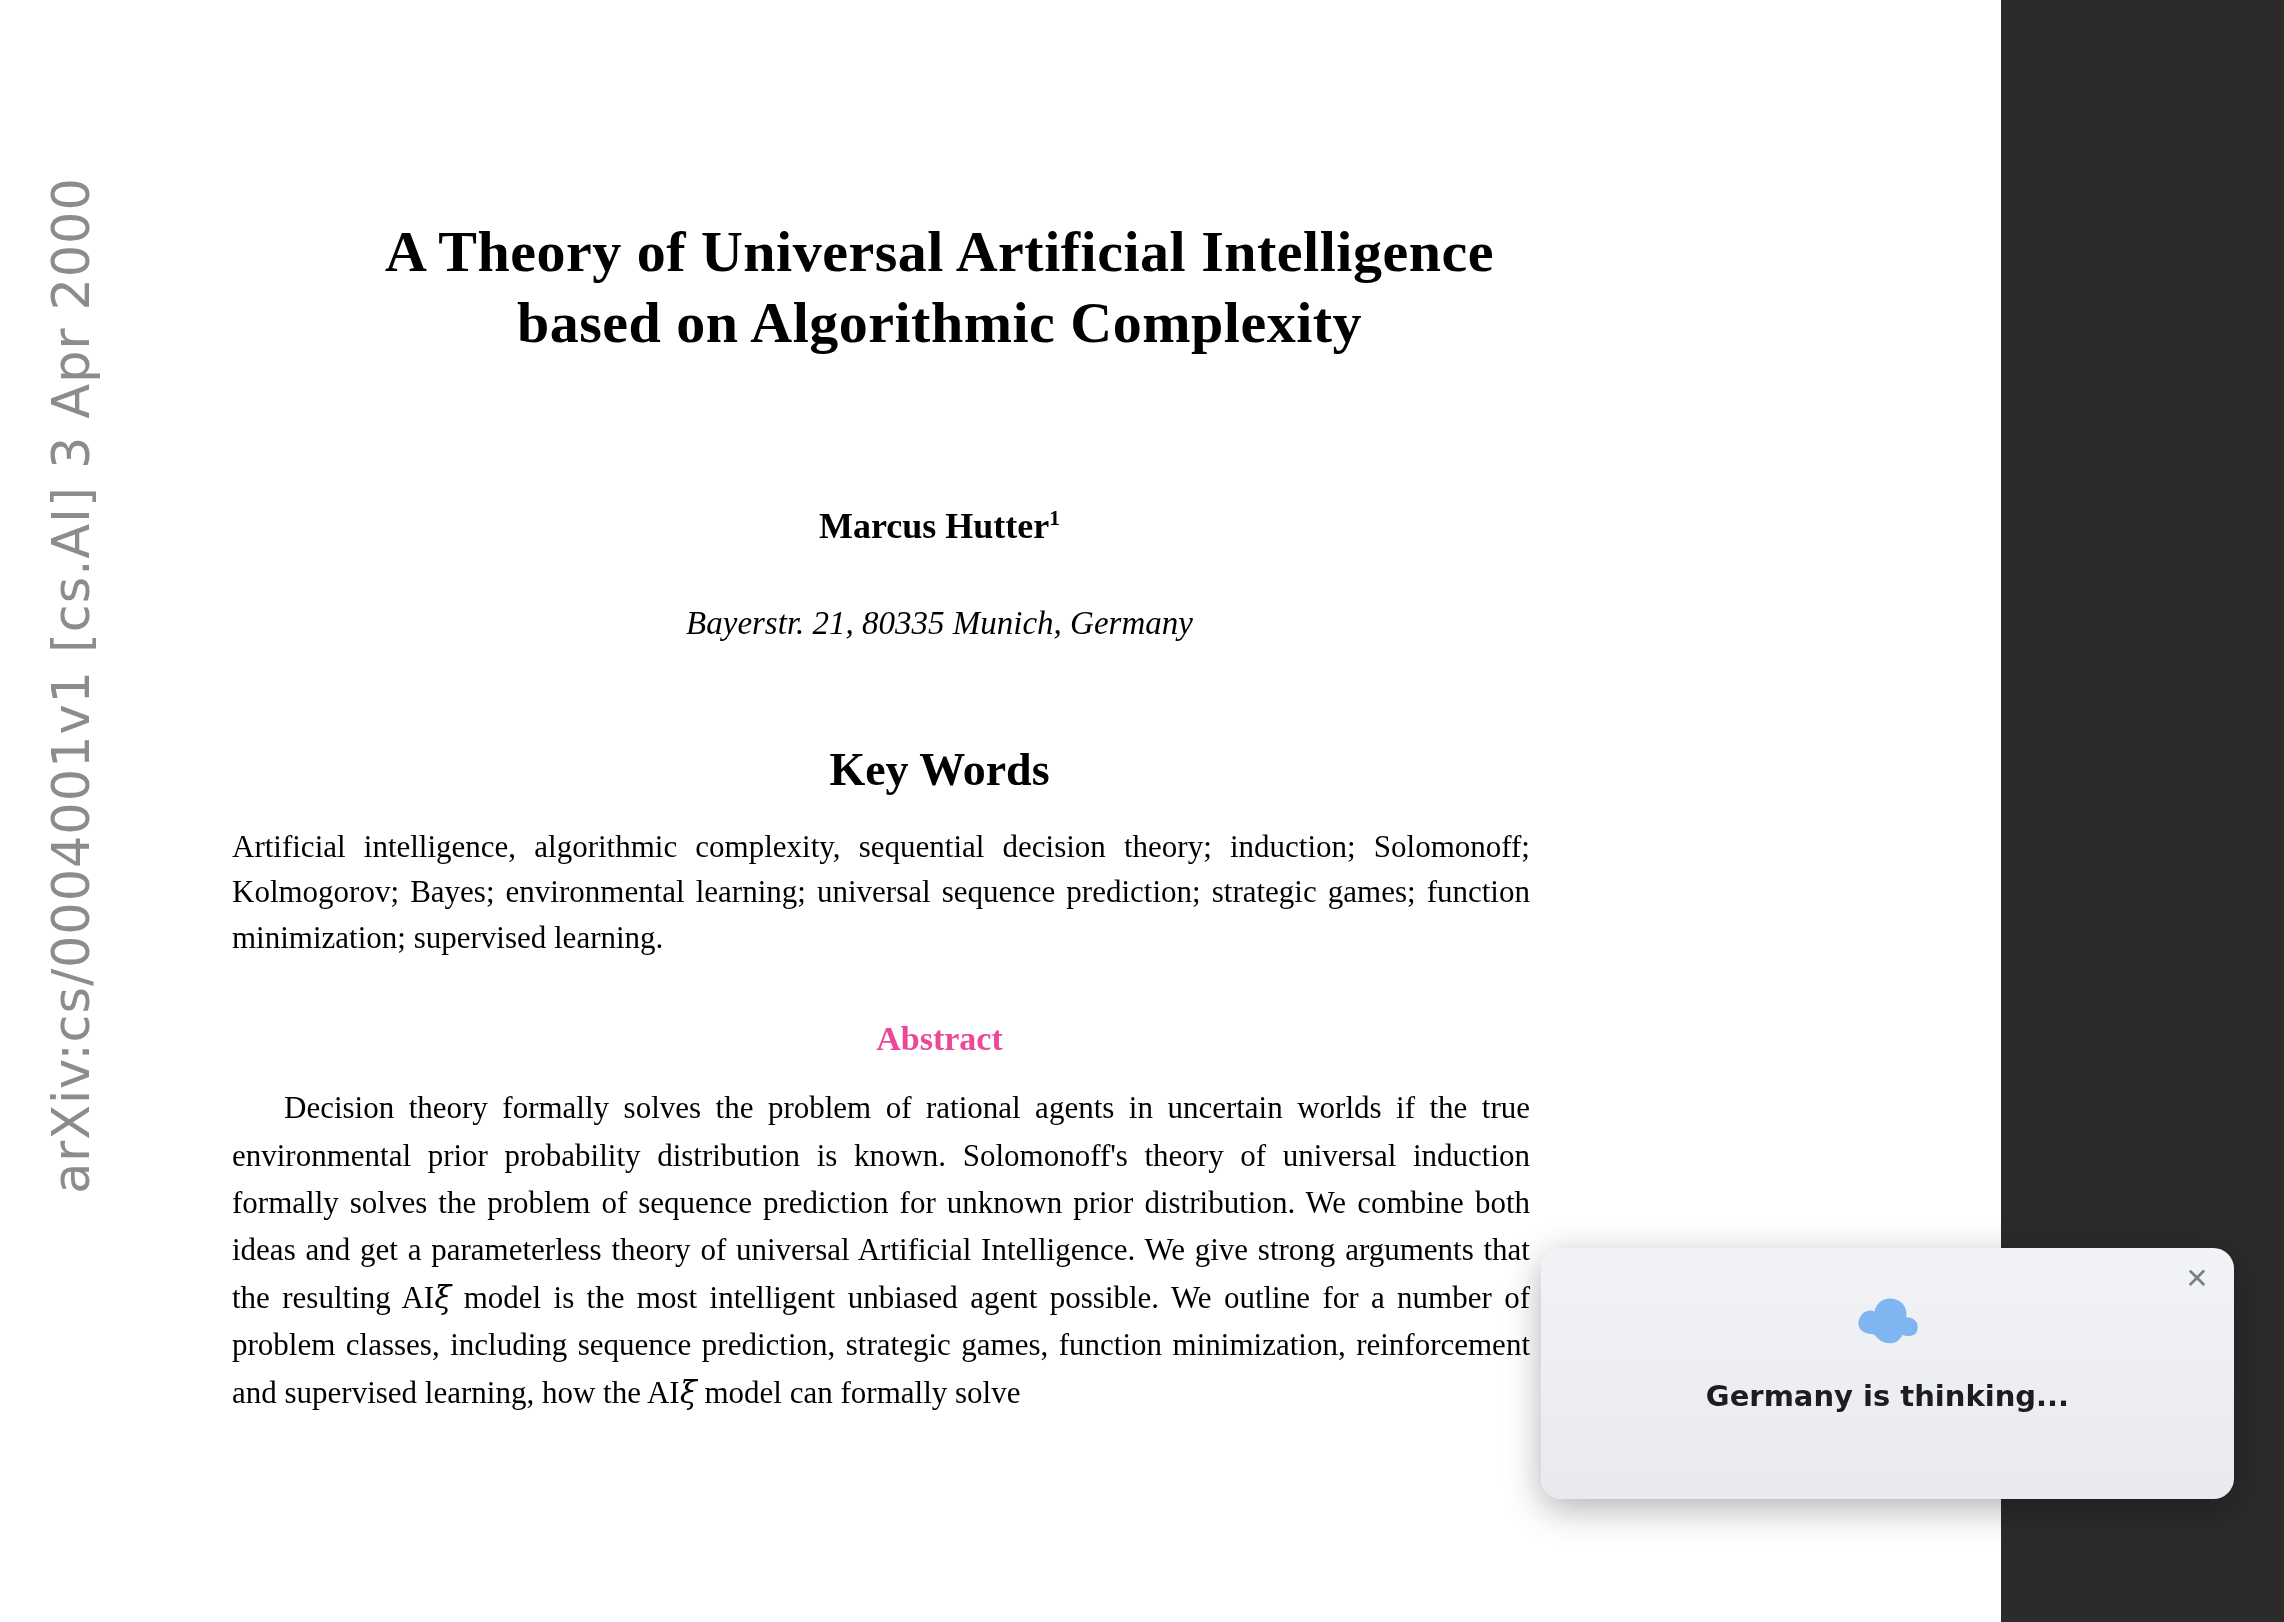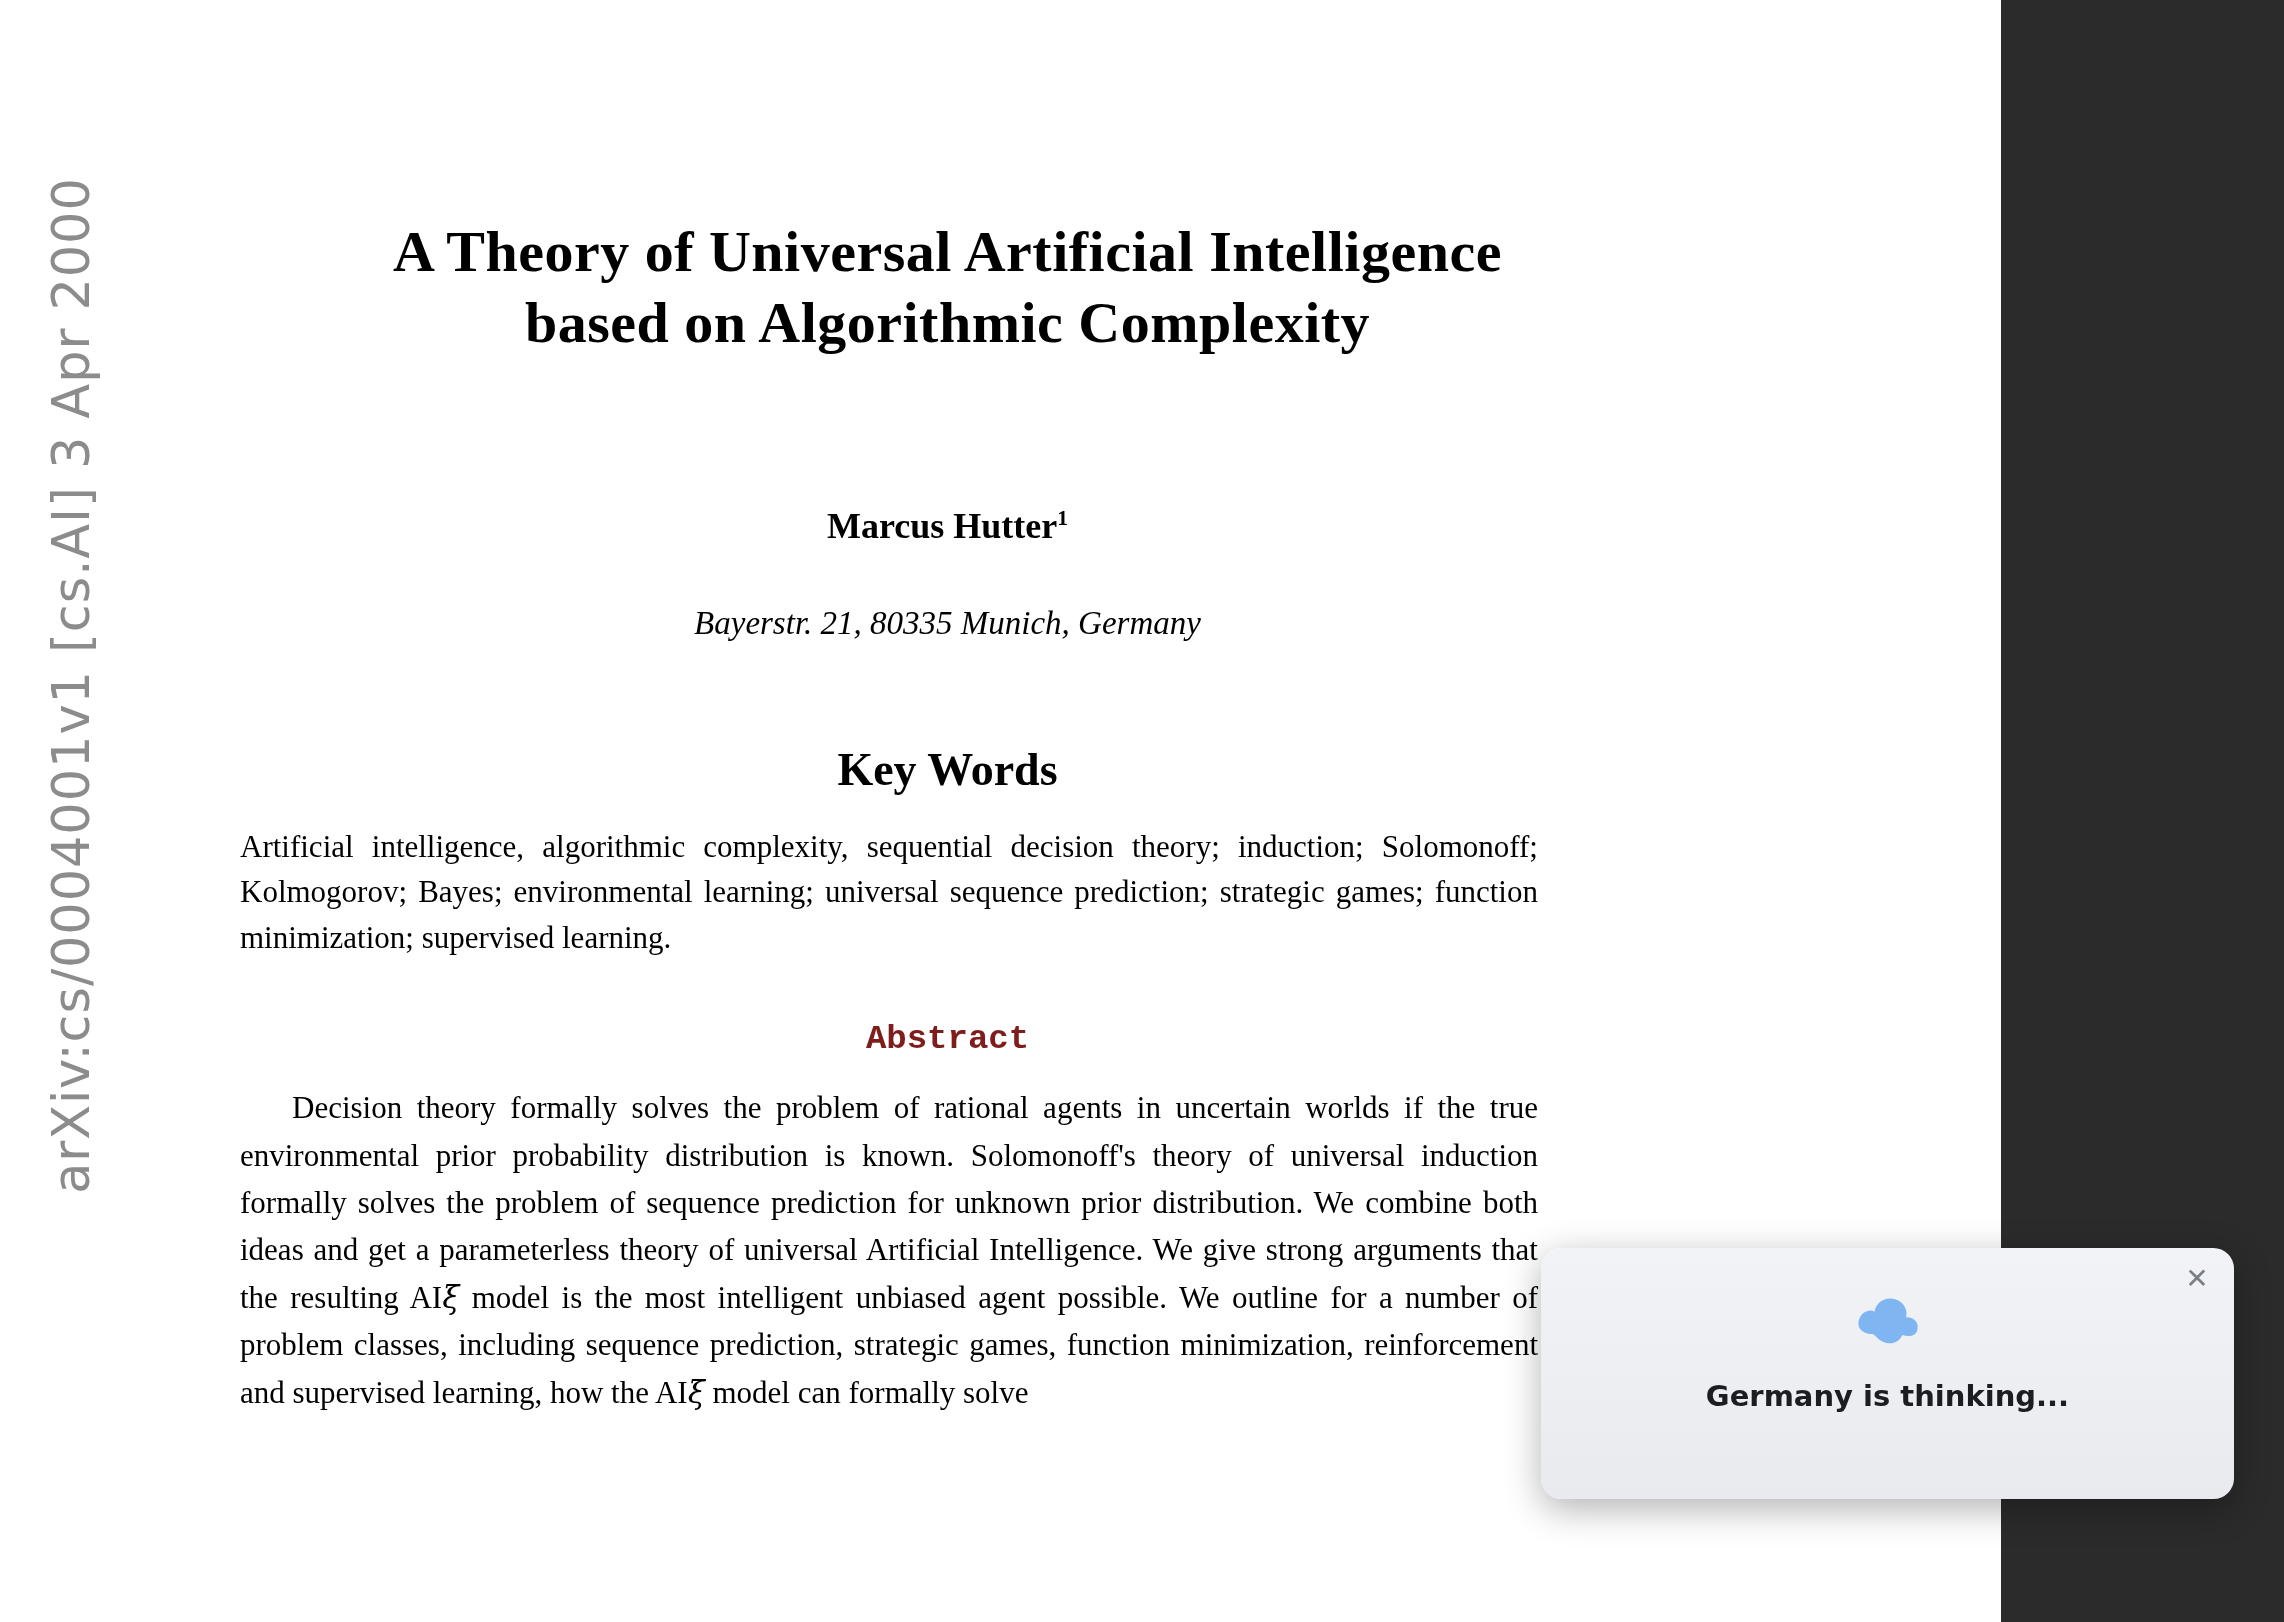--- a/index.html
+++ b/index.html
@@ -42,21 +42,21 @@
     font-family: "DejaVu Sans", sans-serif;
     font-size: 51px;
     letter-spacing: 0.9px;
     color: #8c8c8c;
     white-space: nowrap;
     user-select: none;
   }
   
   #paper-col {
     position: absolute;
-    left: 240px;
+    left: 232px;
     top: 0;
     width: 1415px;
     height: 1204px;
   }
   .title {
     margin-top: 217px;
     text-align: center;
     font-size: 58px;
     font-weight: bold;
     line-height: 1.22;
@@ -98,22 +98,21 @@
     font-size: 31px;
     line-height: 1.47;
     text-align: justify;
     color: #000;
   }
   .abstract-head {
     margin-top: 60px;
     text-align: center;
     font-size: 34px;
     font-weight: bold;
-    color: #7f1d1d;
-    font-family: Liberation Mono, monospace;
+    color: #ec4899;
   }
   .abstract-body {
     margin-top: 26px;
     width: 1298px;
     font-size: 31px;
     line-height: 1.53;
     text-align: justify;
     text-indent: 52px;
     color: #000;
   }

